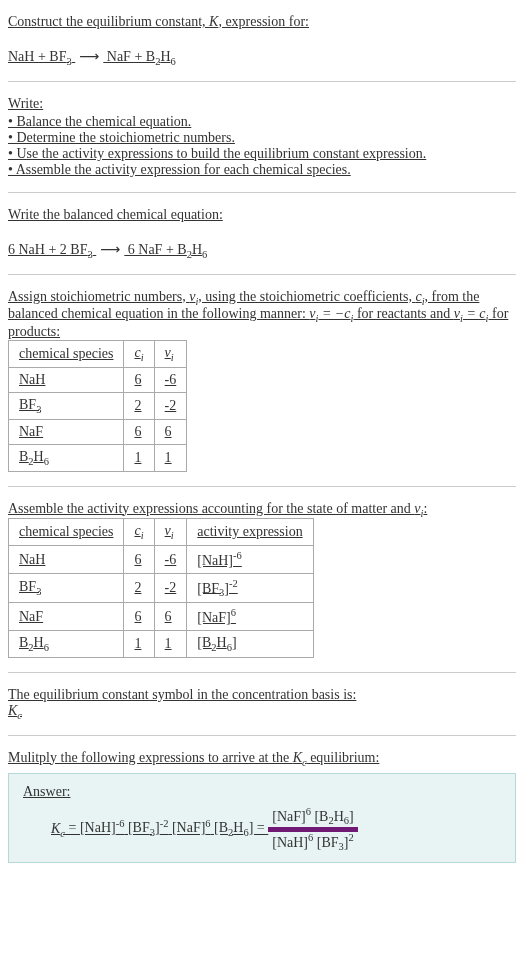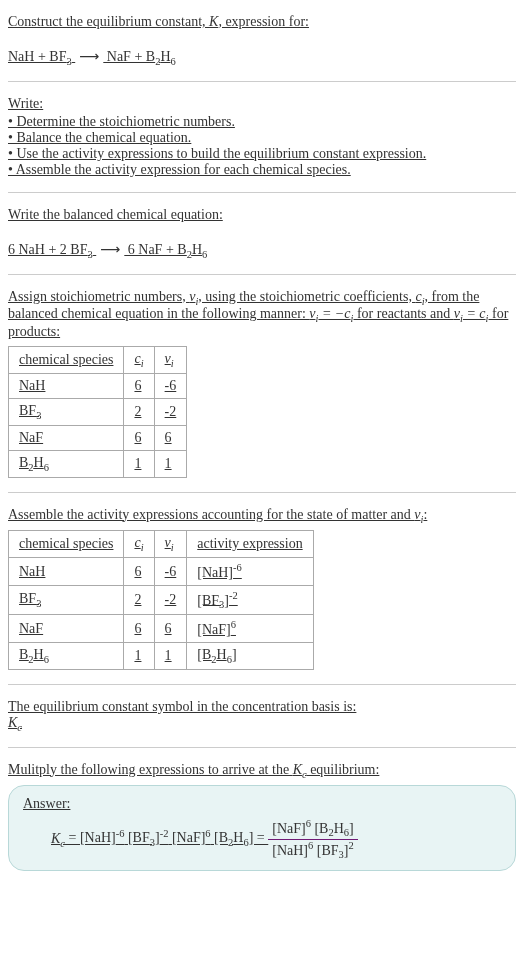--- a/index.html
+++ b/index.html
@@ -40,52 +40,51 @@
       font-style: italic;
     }
     .bullet-list {
       margin-top: 2px;
     }
     .bullet-item {
       padding-left: 0;
     }
     table {
       border-collapse: collapse;
-      margin-top: 6px;
     }
     td, th {
       border: 1px solid #aaa;
       padding: 4px 10px;
       text-align: left;
       font-weight: normal;
     }
     th {
       background: #fff;
     }
     .answer-box {
       background: #e8f4f4;
       border: 1px solid #b8d8d8;
-      border-radius: 16px;
+      border-radius: 0;
       padding: 10px 14px;
       margin-top: 6px;
     }
     .answer-label {
       margin-bottom: 6px;
     }
     .formula {
       padding-left: 28px;
     }
     .frac {
       display: inline-block;
       vertical-align: middle;
       text-align: center;
     }
     .frac .num {
       display: block;
-      border-bottom: 1px solid #701a75;
+      border-bottom: 5px solid #701a75;
       padding: 0 4px;
     }
     .frac .den {
       display: block;
       padding: 0 4px;
     }
     .arrow {
       display: inline-block;
       margin: 0 4px;
     }
@@ -98,22 +97,22 @@
     <span>Construct the equilibrium constant, </span><span class="italic">K</span><span>, expression for:</span>
   </div>
   <div class="equation">NaH + BF<sub>3</sub> <span class="arrow">⟶</span> NaF + B<sub>2</sub>H<sub>6</sub></div>
 </div>
 
 <hr>
 
 <div class="section">
   <div>Write:</div>
   <div class="bullet-list">
+    <div class="bullet-item">• Balance the chemical equation.</div>
     <div class="bullet-item">• Determine the stoichiometric numbers.</div>
-    <div class="bullet-item">• Balance the chemical equation.</div>
     <div class="bullet-item">• Use the activity expressions to build the equilibrium constant expression.</div>
     <div class="bullet-item">• Assemble the activity expression for each chemical species.</div>
   </div>
 </div>
 
 <hr>
 
 <div class="section">
   <div>Write the balanced chemical equation:</div>
   <div class="equation">6 NaH + 2 BF<sub>3</sub> <span class="arrow">⟶</span> 6 NaF + B<sub>2</sub>H<sub>6</sub></div>

